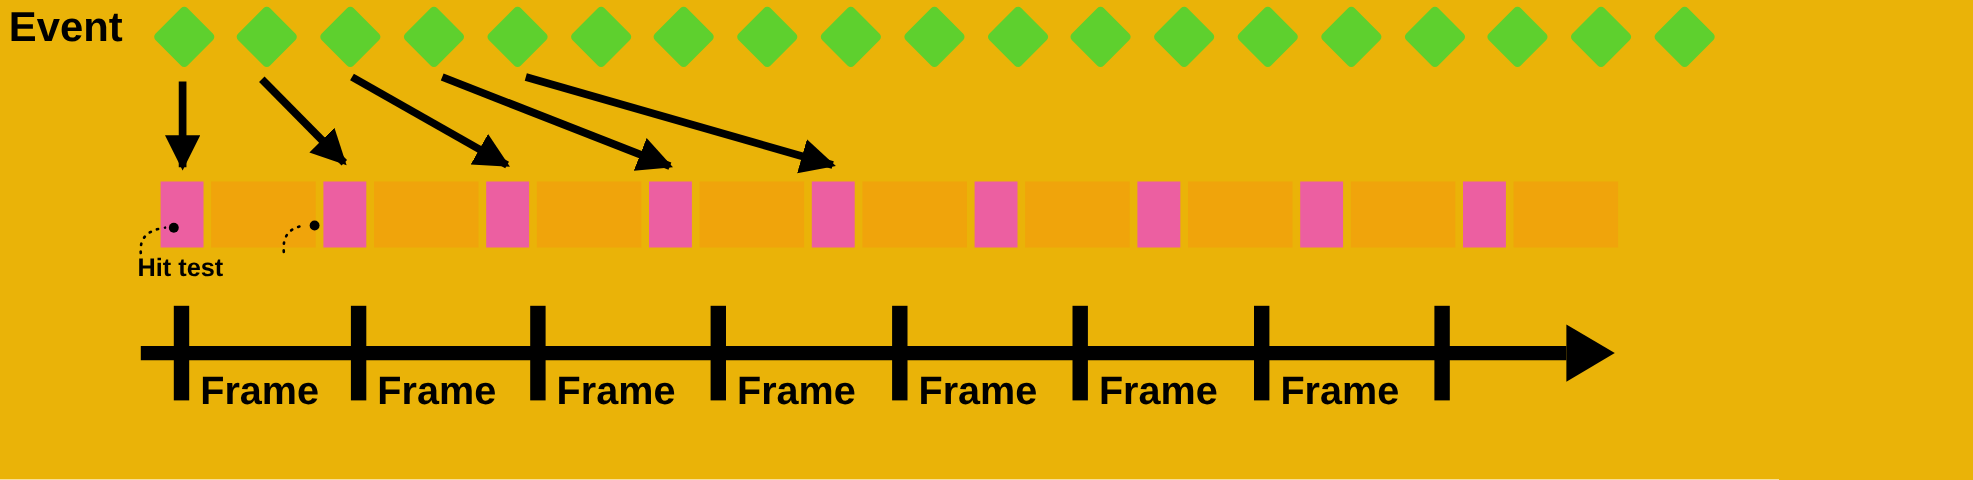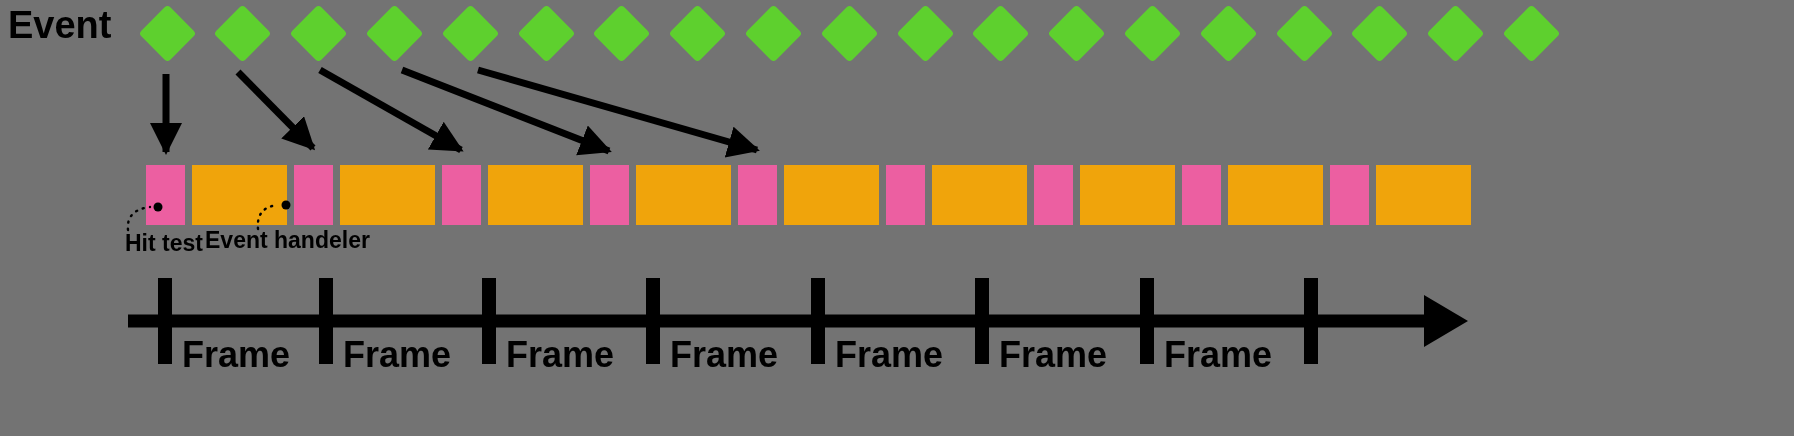--- a/index.html
+++ b/index.html
@@ -1,16 +1,16 @@
 <!DOCTYPE html>
 <html><head>
 <meta charset="utf-8">
 <style>
   html,body{margin:0;padding:0;background:#fff;}
-  .canvas{position:relative;width:1794px;height:436px;background:#737373;
+  .canvas{position:relative;width:1794px;height:436px;background:#eab308;
           font-family:"Liberation Sans",sans-serif;overflow:hidden;}
   .event-label{position:absolute;left:8px;top:4px;font-size:38px;font-weight:700;color:#000;}
   .diamond{position:absolute;transform:rotate(45deg);border-radius:4px;}
   .bar-segment{position:absolute;}
   .annot-label{position:absolute;font-size:23px;font-weight:700;color:#000;white-space:nowrap;z-index:6;}
   .frame-label{position:absolute;font-size:36px;font-weight:700;color:#000;white-space:nowrap;}
   svg.overlay{position:absolute;left:0;top:0;z-index:5;pointer-events:none;}
 </style>
 </head>
 <body>
@@ -86,21 +86,20 @@
         <rect x="482" y="278" width="14" height="86" fill="#000000"></rect>
         <rect x="646" y="278" width="14" height="86" fill="#000000"></rect>
         <rect x="811" y="278" width="14" height="86" fill="#000000"></rect>
         <rect x="975" y="278" width="14" height="86" fill="#000000"></rect>
         <rect x="1140" y="278" width="14" height="86" fill="#000000"></rect>
         <rect x="1304" y="278" width="14" height="86" fill="#000000"></rect>
       </g>
   </svg>
 
   <div class="annot-label" id="hit-test-label" style="left: 93px; top: 230px; margin-left: 32px;">Hit test</div>
-  <div class="annot-label" id="event-handler-label" style="left: 205px; top: 227px;">Event handeler</div>
   <div id="frame-labels">
       <div class="frame-label" style="left: 182px; top: 334px;">Frame</div>
       <div class="frame-label" style="left: 343px; top: 334px;">Frame</div>
       <div class="frame-label" style="left: 506px; top: 334px;">Frame</div>
       <div class="frame-label" style="left: 670px; top: 334px;">Frame</div>
       <div class="frame-label" style="left: 835px; top: 334px;">Frame</div>
       <div class="frame-label" style="left: 999px; top: 334px;">Frame</div>
       <div class="frame-label" style="left: 1164px; top: 334px;">Frame</div>
     </div>
 </div>

